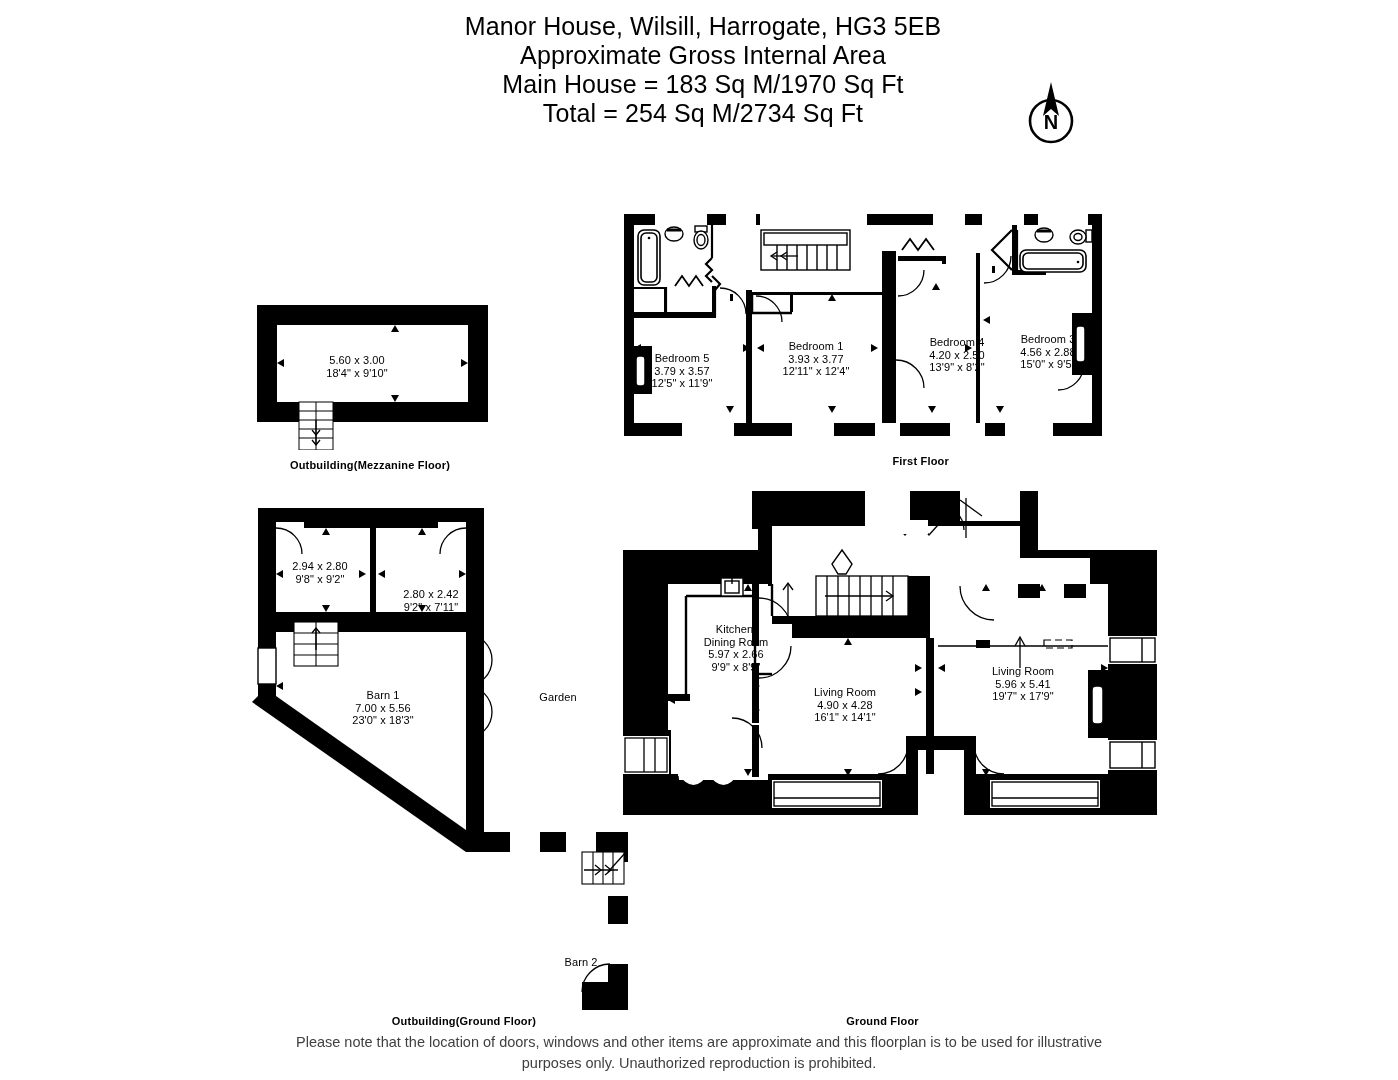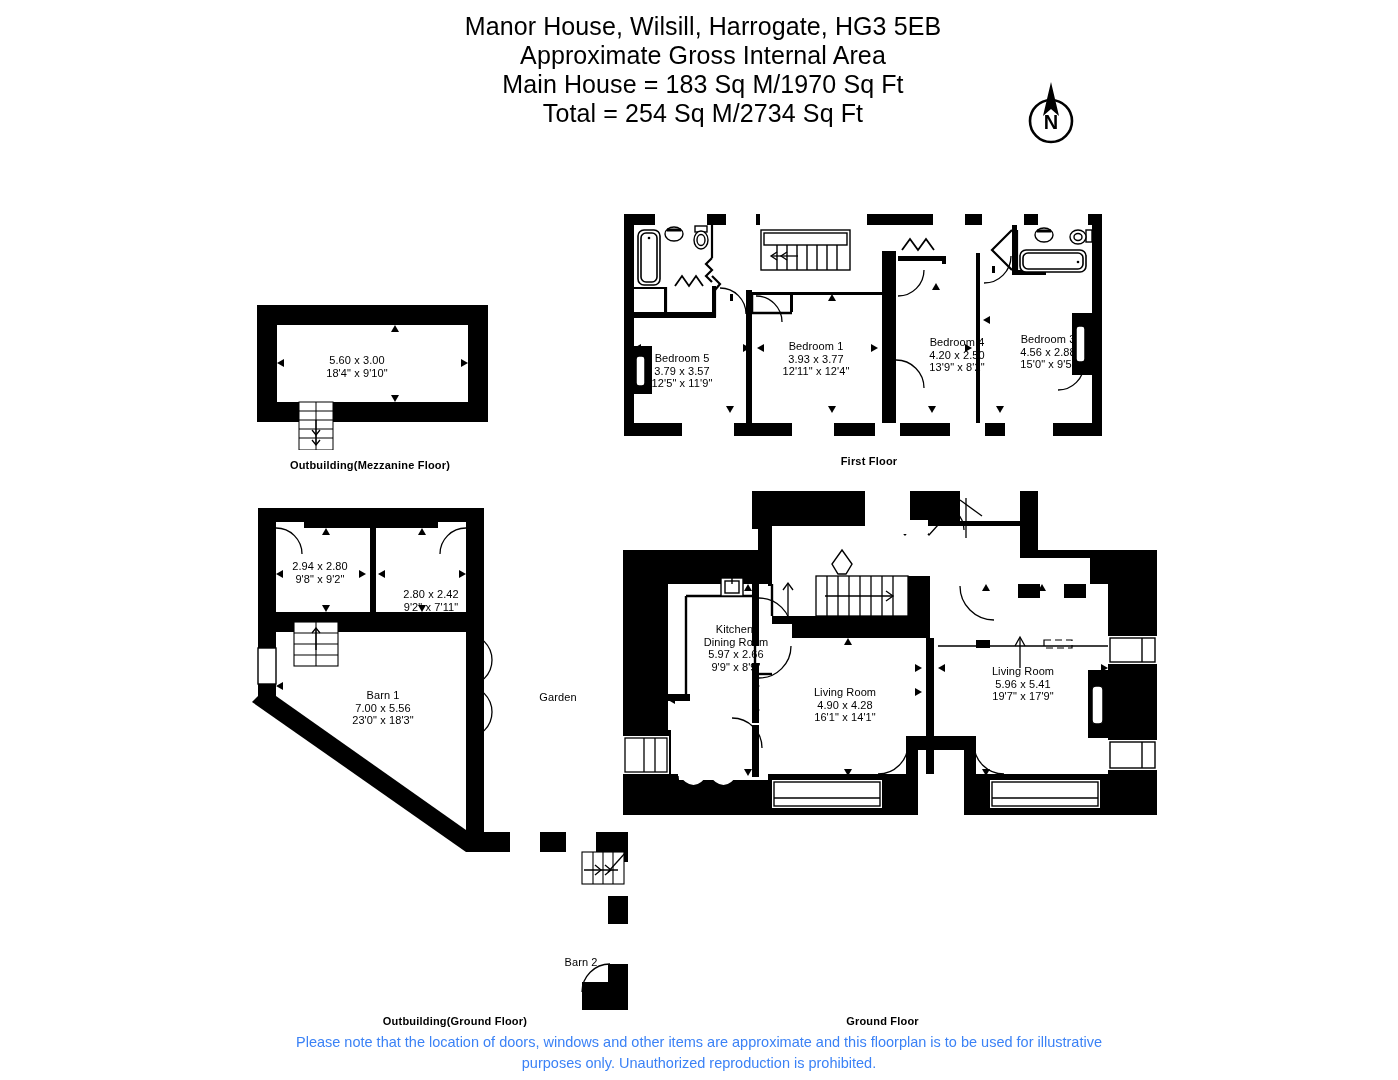--- a/index.html
+++ b/index.html
@@ -23,21 +23,21 @@
 
   
   .rlabel{position:absolute;text-align:center;font-size:11px;line-height:12.6px;
           white-space:nowrap;letter-spacing:.1px;}
   .rlabel .nm{display:block;}
   .rlabel .d1{display:block;}
   .rlabel .d2{display:block;}
 
   
   #footer{position:absolute;left:199px;top:1032px;width:1000px;text-align:center;
-          color:#3b82f6;font-size:14.5px;line-height:21px;}
+          color:#404040;font-size:14.5px;line-height:21px;}
 </style>
 </head>
 <body>
 
 <div id="header">
   <div>Manor House, Wilsill, Harrogate, HG3 5EB</div>
   <div>Approximate Gross Internal Area</div>
   <div>Main House = 183 Sq M/1970 Sq Ft</div>
   <div>Total = 254 Sq M/2734 Sq Ft</div>
 </div>
@@ -279,21 +279,21 @@
 <div class="rlabel" style="left:912px;top:336px;width:90px;">
   <span class="nm">Bedroom 4</span>
   <span class="d1">4.20 x 2.50</span>
   <span class="d2">13'9" x 8'2"</span>
 </div>
 <div class="rlabel" style="left:1003px;top:333px;width:90px;">
   <span class="nm">Bedroom 3</span>
   <span class="d1">4.56 x 2.88</span>
   <span class="d2">15'0" x 9'5"</span>
 </div>
-<div class="caption" style="left:789px;top:455px;width:160px;">First Floor</div>
+<div class="caption" style="left:789px;top:455px;width:160px;text-align:right;">First Floor</div>
 
 <div class="plan" id="plan-ob-ground" style="left:252px;top:500px;">
   <svg width="400" height="510" viewBox="0 0 400 510">
 
     <path d="M6,8 H232 V132 H6 Z
              M24,28 H214 V112 H24 Z" fill="#000" fill-rule="evenodd"></path>
 
     <g fill="#fff">
       <rect x="24" y="22" width="28" height="8"></rect>
       <rect x="186" y="22" width="28" height="8"></rect>
@@ -397,21 +397,21 @@
   <span class="d1">2.80 x 2.42</span>
   <span class="d2">9'2" x 7'11"</span>
 </div>
 <div class="rlabel" style="left:333px;top:689px;width:100px;">
   <span class="nm">Barn 1</span>
   <span class="d1">7.00 x 5.56</span>
   <span class="d2">23'0" x 18'3"</span>
 </div>
 <div class="rlabel" style="left:523px;top:691px;width:70px;">Garden</div>
 <div class="rlabel" style="left:546px;top:913px;width:70px;margin-top:43px;">Barn 2</div>
-<div class="caption" style="left:370px;top:1015px;width:170px;">Outbuilding(Ground Floor)</div>
+<div class="caption" style="left:379px;top:1015px;width:170px;">Outbuilding(Ground Floor)</div>
 
 <div class="plan" id="plan-ground" style="left:620px;top:488px;">
   <svg width="540" height="330" viewBox="0 0 540 330">
 
     <g fill="#000">
       <rect x="132" y="3" width="285" height="38"></rect>
     </g>
     <g fill="#fff">
       <rect x="245" y="3" width="45" height="38"></rect>
       <rect x="340" y="3" width="60" height="30"></rect>

